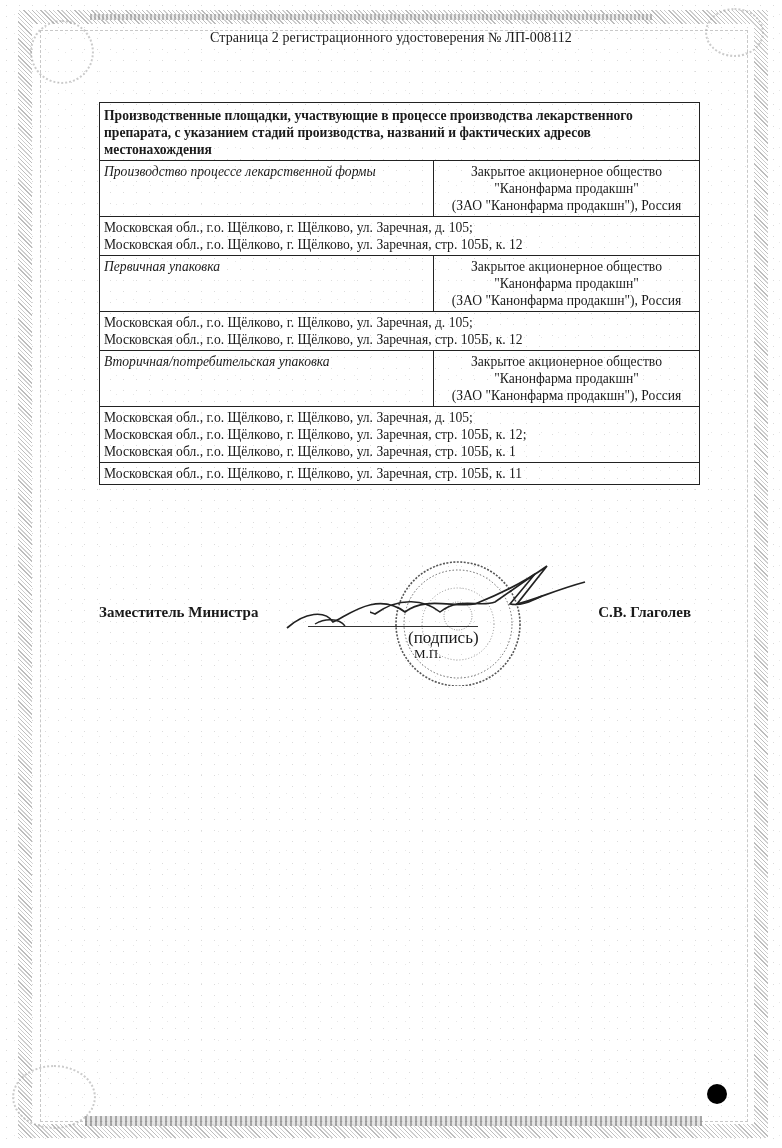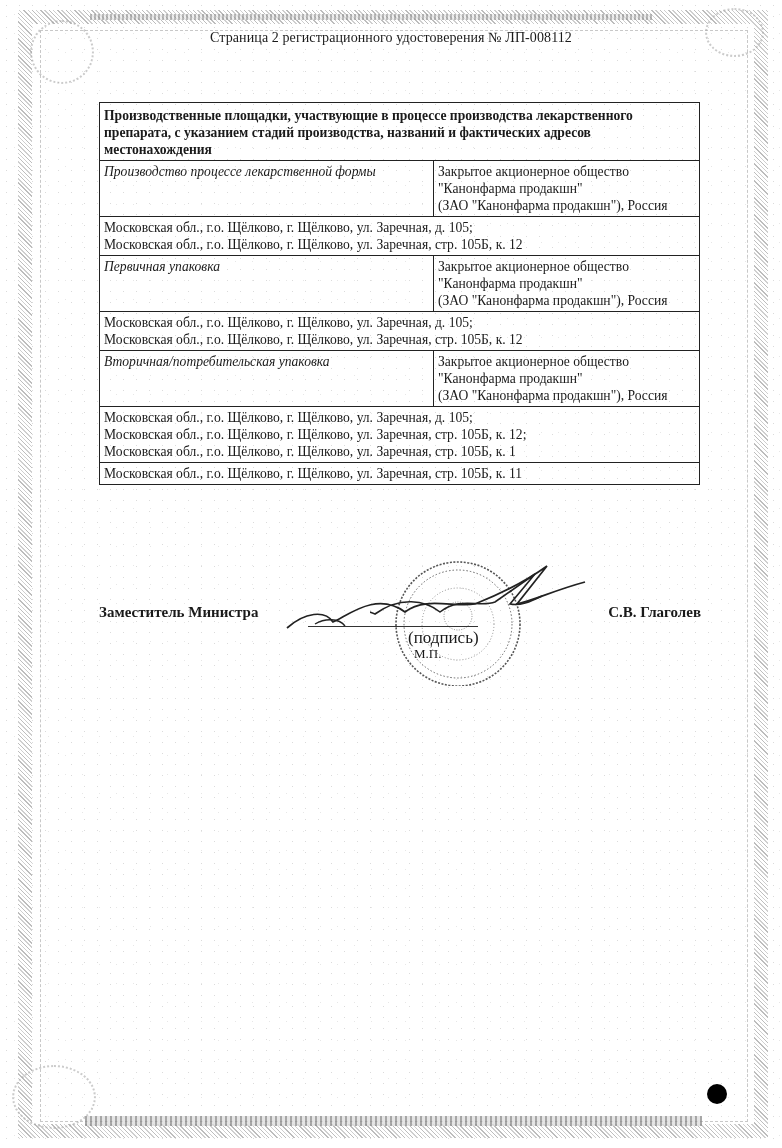--- a/index.html
+++ b/index.html
@@ -83,31 +83,32 @@
       padding-top: 4px;
       padding-bottom: 2px;
     }
     .doc-table td.stage {
       font-style: italic;
       width: 333px;
       height: 50px;
     }
     .doc-table td.org {
       width: 258px;
+      text-align: center;
     }
     .doc-table .line { display: block; white-space: nowrap; }
     .signature-row {
       position: absolute;
       left: 99px; top: 604px;
       width: 610px;
       font-weight: bold;
       font-size: 15px;
     }
     .sig-title { position: absolute; left: 0; top: 0; }
-    .sig-name { position: absolute; right: 8px; top: 0; }
+    .sig-name { position: absolute; right: 18px; top: 0; }
     .seal {
       position: absolute;
       left: 370px; top: 556px;
       width: 175px; height: 130px;
     }
     .sig-line {
       position: absolute;
       left: 308px; top: 626px;
       width: 170px; height: 1px;
       background: #333;

